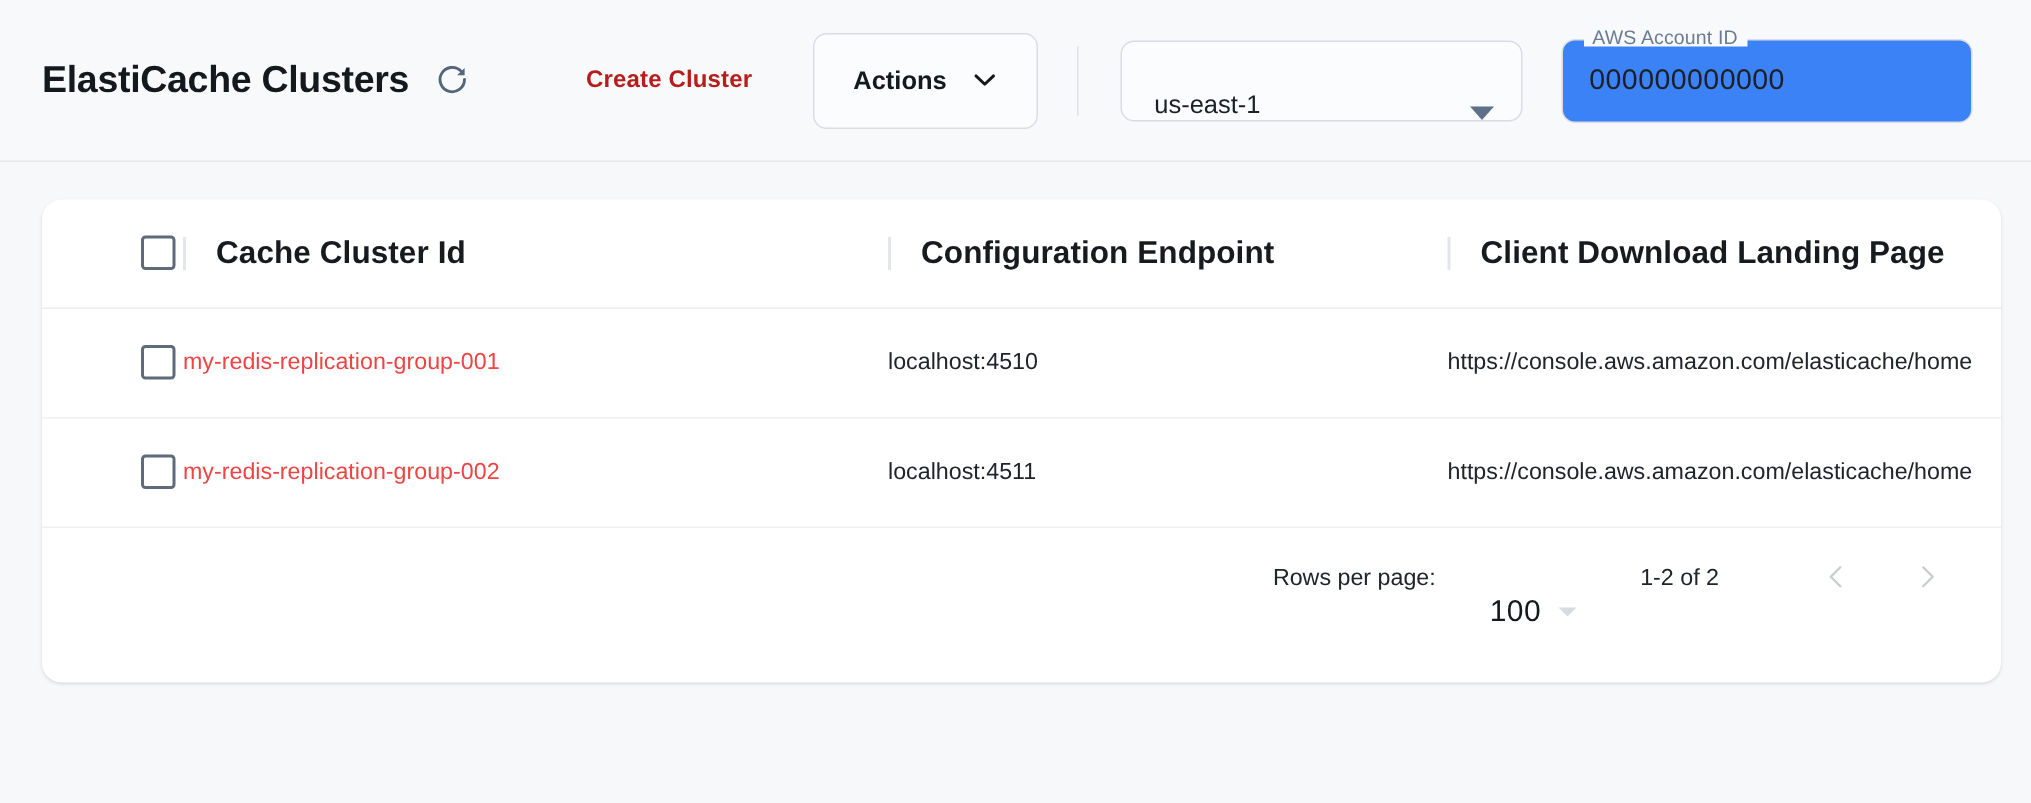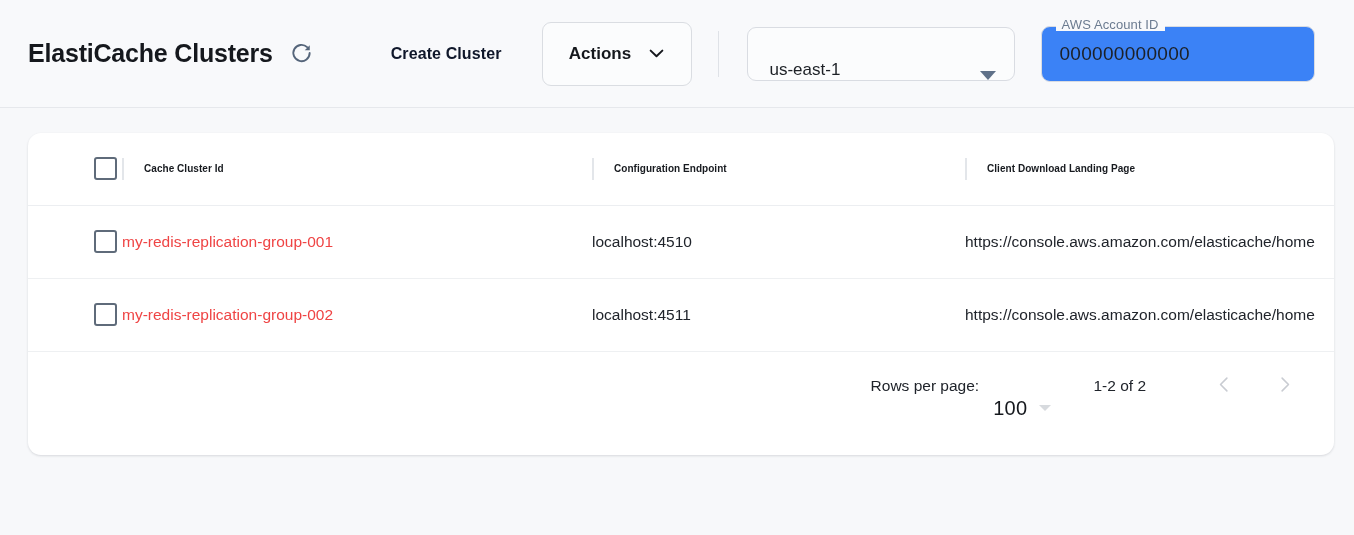--- a/index.html
+++ b/index.html
@@ -38,21 +38,21 @@
     display: flex; align-items: center; justify-content: center;
     cursor: pointer;
     background: none; border: none; padding: 0;
     color: #55657a;
   }
 
   .create-cluster {
     margin-left: 68px;
     font-size: 16px;
     font-weight: 700;
-    color: #0f172a;
+    color: #b91c1c;
     background: none;
     border: none;
     padding: 8px 6px;
     cursor: pointer;
     white-space: nowrap;
     font-family: inherit;
     letter-spacing: 0.1px;
   }
 
   .actions-btn {
@@ -185,21 +185,21 @@
     align-items: center;
     height: 100%;
   }
   .th-inner .sep {
     width: 2px;
     height: 22px;
     background: #e3e6ea;
     margin-right: 20px;
   }
   .th-label {
-    font-size: 10px;
+    font-size: 21px;
     font-weight: 700;
     color: #171a1f;
     letter-spacing: 0.05px;
     white-space: nowrap;
   }
 
   tbody td {
     height: 73px;
     border-bottom: 1px solid #eef0f2;
   }
@@ -242,21 +242,21 @@
     height: 70px;
     display: flex;
     align-items: center;
     justify-content: flex-end;
     padding-right: 30px;
     gap: 0;
   }
   .rpp-label {
     font-size: 15.5px;
     color: #20242b;
-    margin-right: 14px;
+    margin-right: 36px;
   }
   .rpp-select {
     display: flex;
     align-items: center;
     cursor: pointer;
     gap: 12px;
     margin-right: 42px;
     margin-top: 44px;
   }
   .rpp-value {

